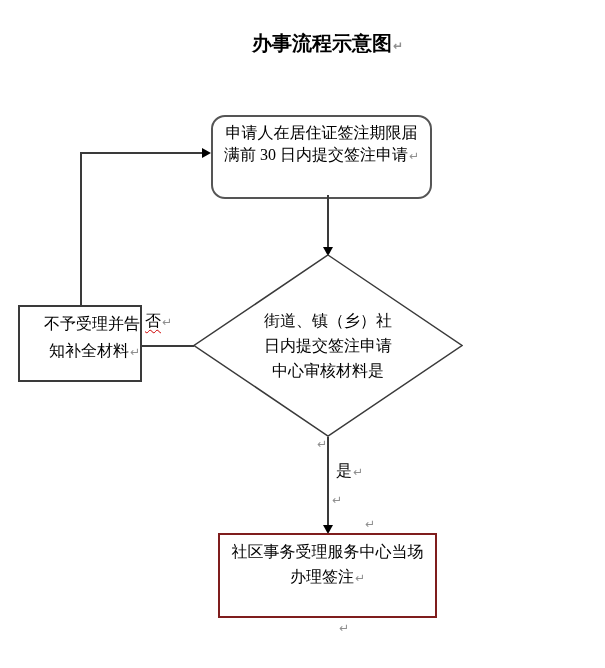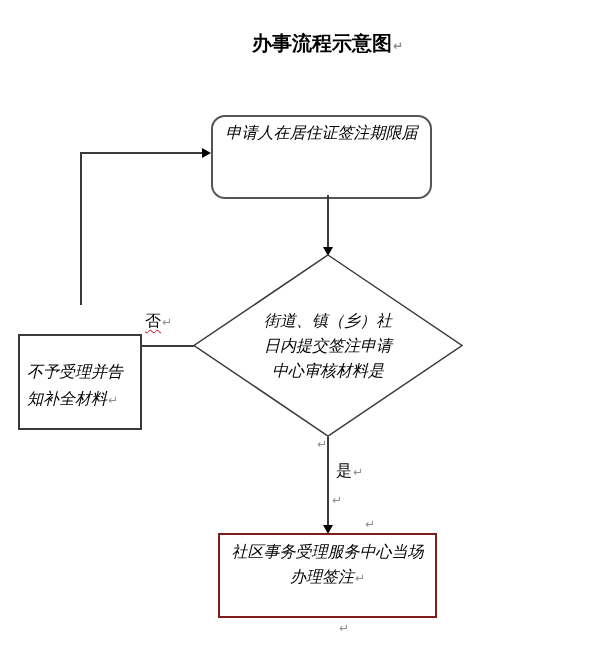--- a/index.html
+++ b/index.html
@@ -28,42 +28,41 @@
     vertical-align: baseline;
     margin-left: 1px;
   }
   .stray-pilcrow {
     position: absolute;
     color: #8f8f8f;
     font-family: "DejaVu Sans", sans-serif;
     font-size: 12px;
     line-height: 12px;
   }
-  .node-text { font-size: 16px; font-style: italic; }
+  .node-text { font-size: 16px; }
   .box-start {
     position: absolute;
     left: 211px; top: 115px;
     width: 217px; height: 75px;
     border: 2px solid #555555;
     border-radius: 14px;
     text-align: center;
     padding-top: 5px;
     line-height: 22px;
     background: #ffffff;
   }
   .box-reject {
     position: absolute;
     left: 18px; top: 305px;
     width: 113px; height: 70px;
     border: 2px solid #3a3a3a;
-    padding: 22px 0 0 7px;
+    padding: 3px 0 0 7px;
     line-height: 27px;
-    text-align: left;
+    text-align: right;
     background: #ffffff;
-    margin-top: 29px;
   }
   .box-done {
     position: absolute;
     left: 218px; top: 533px;
     width: 215px; height: 77px;
     border: 2px solid #7f1d1d;
     text-align: center;
     padding-top: 4px;
     line-height: 25px;
     background: #ffffff;
@@ -115,20 +114,21 @@
 </style>
 </head>
 <body>
 
 <div class="page">
 
   <div class="title"><span>办事流程示意图</span><span class="pilcrow">↵</span></div>
 
   <div class="box-start node-text">
     <div><span>申请人在居住证签注期限届</span></div>
+    <div><span>满前 30 日内提交签注申请</span><span class="pilcrow">↵</span></div>
   </div>
 
   <div class="line" style="left:327px; top:195px; width:2px; height:53px;"></div>
   <div class="arrowhead-down" style="left:323px; top:247px;"></div>
 
   <div class="diamond-wrap">
     <svg width="270" height="183" viewBox="0 0 270 183">
       <polygon points="135,1 269,91.5 135,182 1,91.5" fill="#ffffff" stroke="#3a3a3a" stroke-width="1.5"></polygon>
     </svg>
     <div class="diamond-text node-text">

